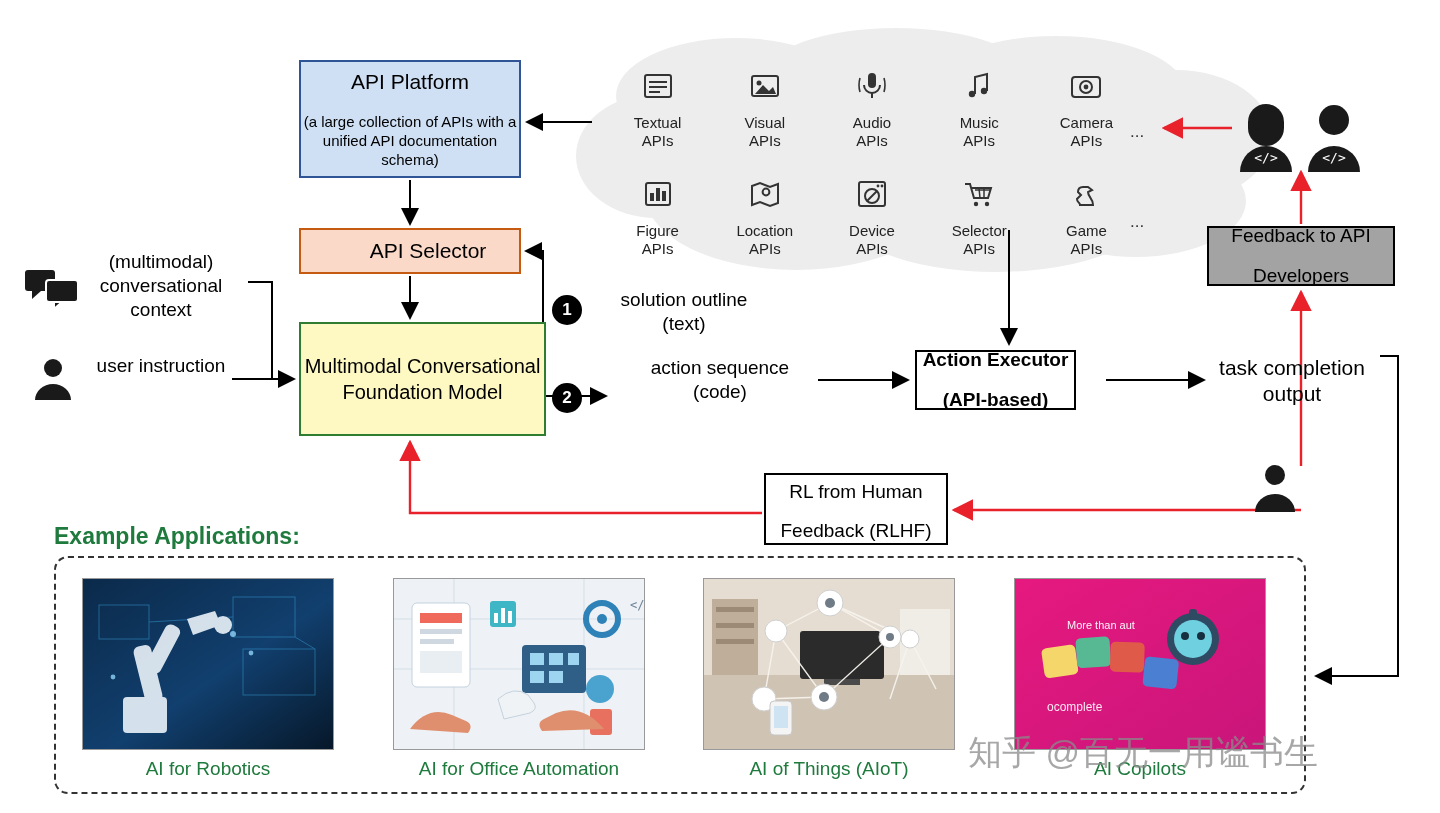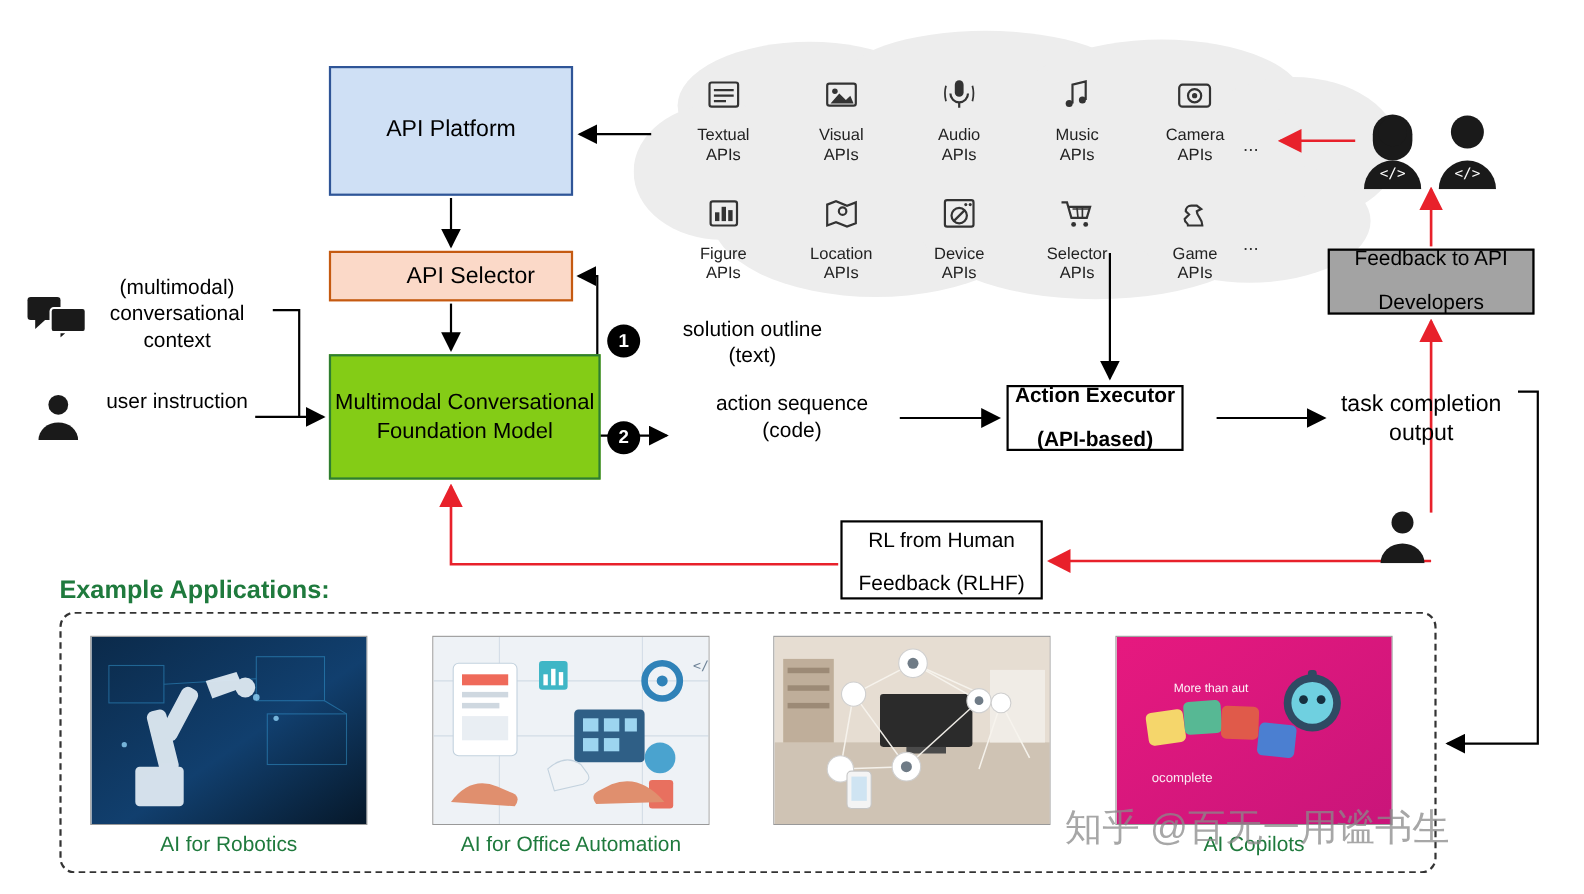--- a/index.html
+++ b/index.html
@@ -43,21 +43,21 @@
   .box-api-selector {
     left: 299px; top: 228px; width: 222px; height: 46px;
     background: #fbd9c8;
     border: 2px solid #c55a11;
     font-size: 21px;
     padding-left: 36px;
   }
 
   .box-mcfm {
     left: 299px; top: 322px; width: 247px; height: 114px;
-    background: #84cc16;
+    background: #fef9c3;
     border: 2px solid #2e7d32;
     font-size: 20px;
     line-height: 1.3;
   }
 
   .box-action-executor {
     left: 915px; top: 350px; width: 161px; height: 60px;
     background: #ffffff;
     border: 2px solid #000;
     font-size: 19px;
@@ -398,20 +398,21 @@
 
     <path d="M1301 466 L1301 292" stroke="#e8212b" stroke-width="2.4" fill="none" marker-end="url(#arrowRed)"></path>
 
     <path d="M1301 510 L954 510" stroke="#e8212b" stroke-width="2.4" fill="none" marker-end="url(#arrowRed)"></path>
 
     <path d="M762 513 L410 513 L410 442" stroke="#e8212b" stroke-width="2.4" fill="none" marker-end="url(#arrowRed)"></path>
   </svg>
 
   <div class="box box-api-platform">
     <div class="title">API Platform</div>
+    <div class="sub">(a large collection of APIs with a unified API documentation  schema)</div>
   </div>
 
   <div class="box box-api-selector">API Selector</div>
 
   <div class="box box-mcfm">Multimodal Conversational Foundation Model</div>
 
   <div class="box box-action-executor">
     <div>Action Executor</div>
     <div>(API-based)</div>
   </div>
@@ -579,20 +580,21 @@
         </g>
         <g fill="#6f7b86">
           <circle cx="126" cy="24" r="5"></circle>
           <circle cx="186" cy="58" r="4"></circle>
           <circle cx="120" cy="118" r="5"></circle>
         </g>
         <rect x="66" y="122" width="22" height="34" rx="4" fill="#f4f4f4" stroke="#c6c6c6"></rect>
         <rect x="70" y="127" width="14" height="22" fill="#cfe4f2"></rect>
       </svg>
     </div>
+    <div class="app-caption">AI of Things (AIoT)</div>
   </div>
 
   <div class="app-card app-4">
     <div class="app-thumb">
       <svg width="252" height="172" viewBox="0 0 252 172">
         <defs>
           <linearGradient id="g4" x1="0" y1="0" x2="1" y2="1">
             <stop offset="0%" stop-color="#e6197f"></stop>
             <stop offset="100%" stop-color="#c9157a"></stop>
           </linearGradient>

